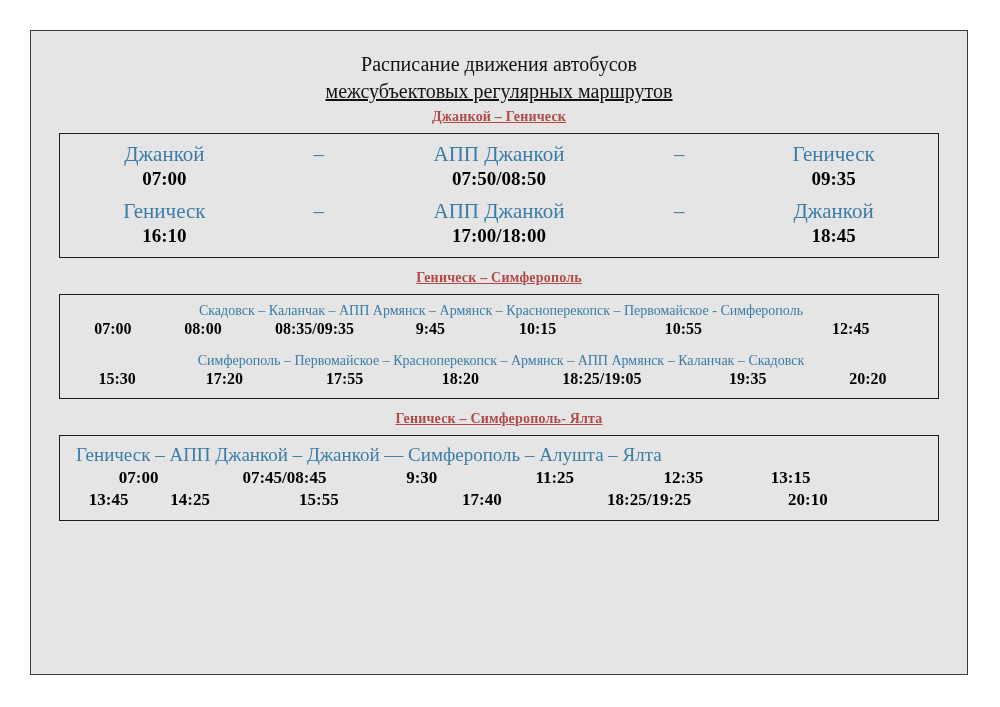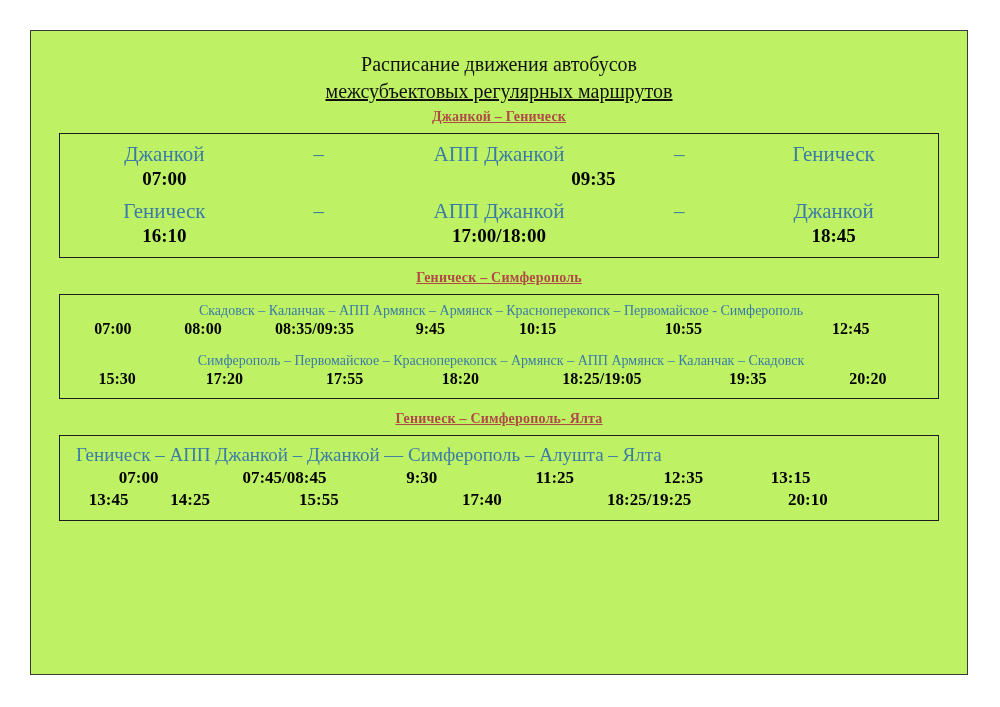--- a/index.html
+++ b/index.html
@@ -15,21 +15,21 @@
     overflow: hidden;
   }
   .page {
     position: absolute;
     left: 30px;
     top: 30px;
     width: 938px;
     height: 645px;
     border: 1px solid #3a3a3a;
     box-sizing: border-box;
-    background: #bef264;
+    background: #e5e5e5;
   }
   .inner {
     padding: 20px 28px 0 28px;
   }
 
   
   .doc-title {
     text-align: center;
     font-size: 20px;
     line-height: 1.35;
@@ -161,20 +161,21 @@
       <div class="b1-row-stations">
         <span class="c1">Джанкой</span>
         <span class="c2">–</span>
         <span class="c3">АПП Джанкой</span>
         <span class="c4">–</span>
         <span class="c5">Геническ</span>
       </div>
       <div class="b1-row-times">
         <span class="c1">07:00</span>
         <span class="c2"></span>
+        <span class="c3">07:50/08:50</span>
         <span class="c4"></span>
         <span class="c5">09:35</span>
       </div>
 
       <div class="b1-row-stations second">
         <span class="c1">Геническ</span>
         <span class="c2">–</span>
         <span class="c3">АПП Джанкой</span>
         <span class="c4">–</span>
         <span class="c5">Джанкой</span>

